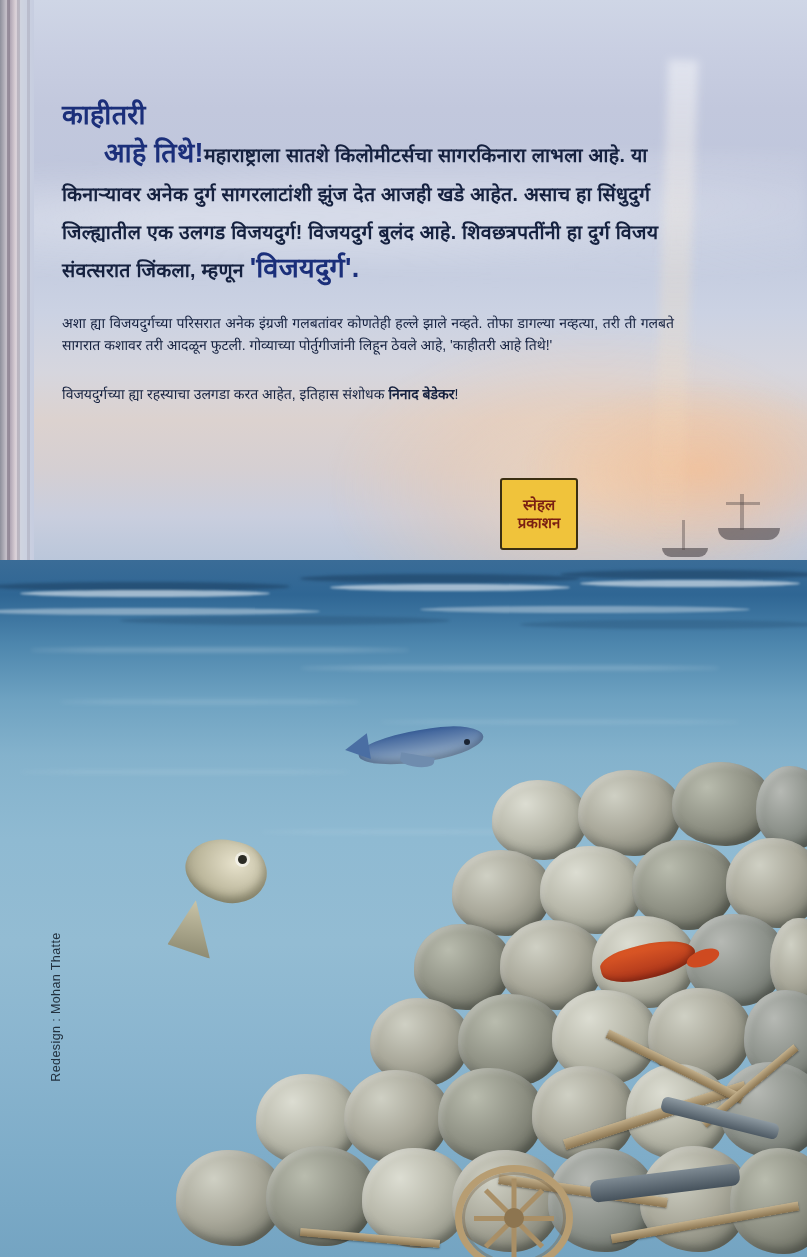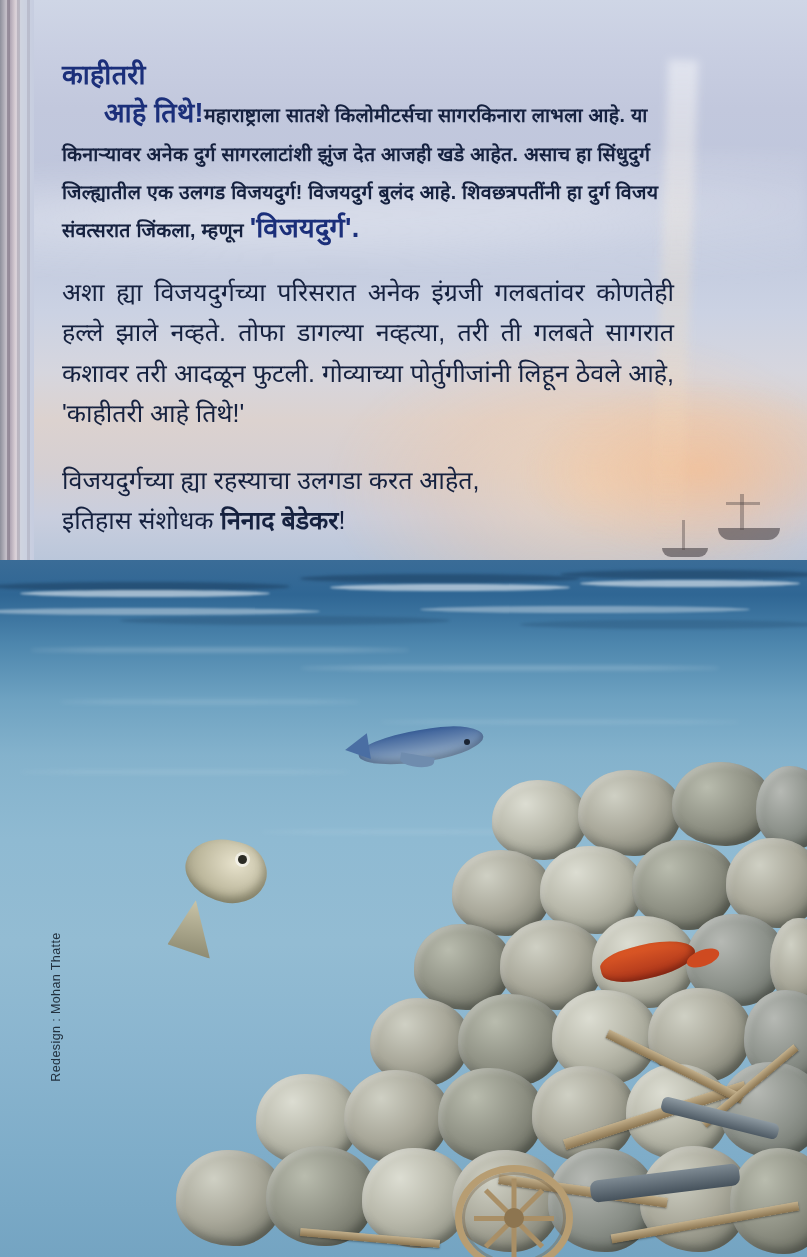--- a/index.html
+++ b/index.html
@@ -143,25 +143,26 @@
     left: 62px;
     top: 56px;
     width: 612px;
   }
   .headline {
     color: #1b2f7a;
     font-size: 27px;
     font-weight: bold;
     line-height: 1.42;
     letter-spacing: 0.3px;
+    margin-top: 40px;
   }
   .headline .l2 { display: inline-block; padding-left: 42px; }
   .para {
     color: #15213f;
-    font-size: 25px;
+    font-size: 14px;
     line-height: 1.62;
     text-align: justify;
     margin-top: 2px;
   }
   .para.p2 { margin-top: 24px; }
   .para.p3 { margin-top: 26px; width: 420px; text-align: left; }
   .para b { font-weight: bold; }
   .inline-intro {
     color: #15213f;
     font-size: 19.5px;
@@ -393,17 +394,21 @@
     </div>
 
     <div class="para p2">अशा ह्या विजयदुर्गच्या परिसरात अनेक इंग्रजी गलबतांवर कोणतेही हल्ले झाले नव्हते. तोफा डागल्या नव्हत्या, तरी ती गलबते सागरात कशावर तरी आदळून फुटली. गोव्याच्या पोर्तुगीजांनी लिहून ठेवले आहे, 'काहीतरी आहे तिथे!'</div>
 
     <div class="para p3">
       <span>विजयदुर्गच्या ह्या रहस्याचा उलगडा करत आहेत, इतिहास संशोधक </span><b>निनाद बेडेकर</b><span>!</span>
     </div>
   </div>
 
   <div class="logo-wrap">
+    <div class="logo-mark">
+      <span>स्नेहल</span>
+      <span>प्रकाशन</span>
+    </div>
   </div>
 
   <div class="credit">Redesign : Mohan Thatte</div>
 
 </div>
 
 </body></html>

